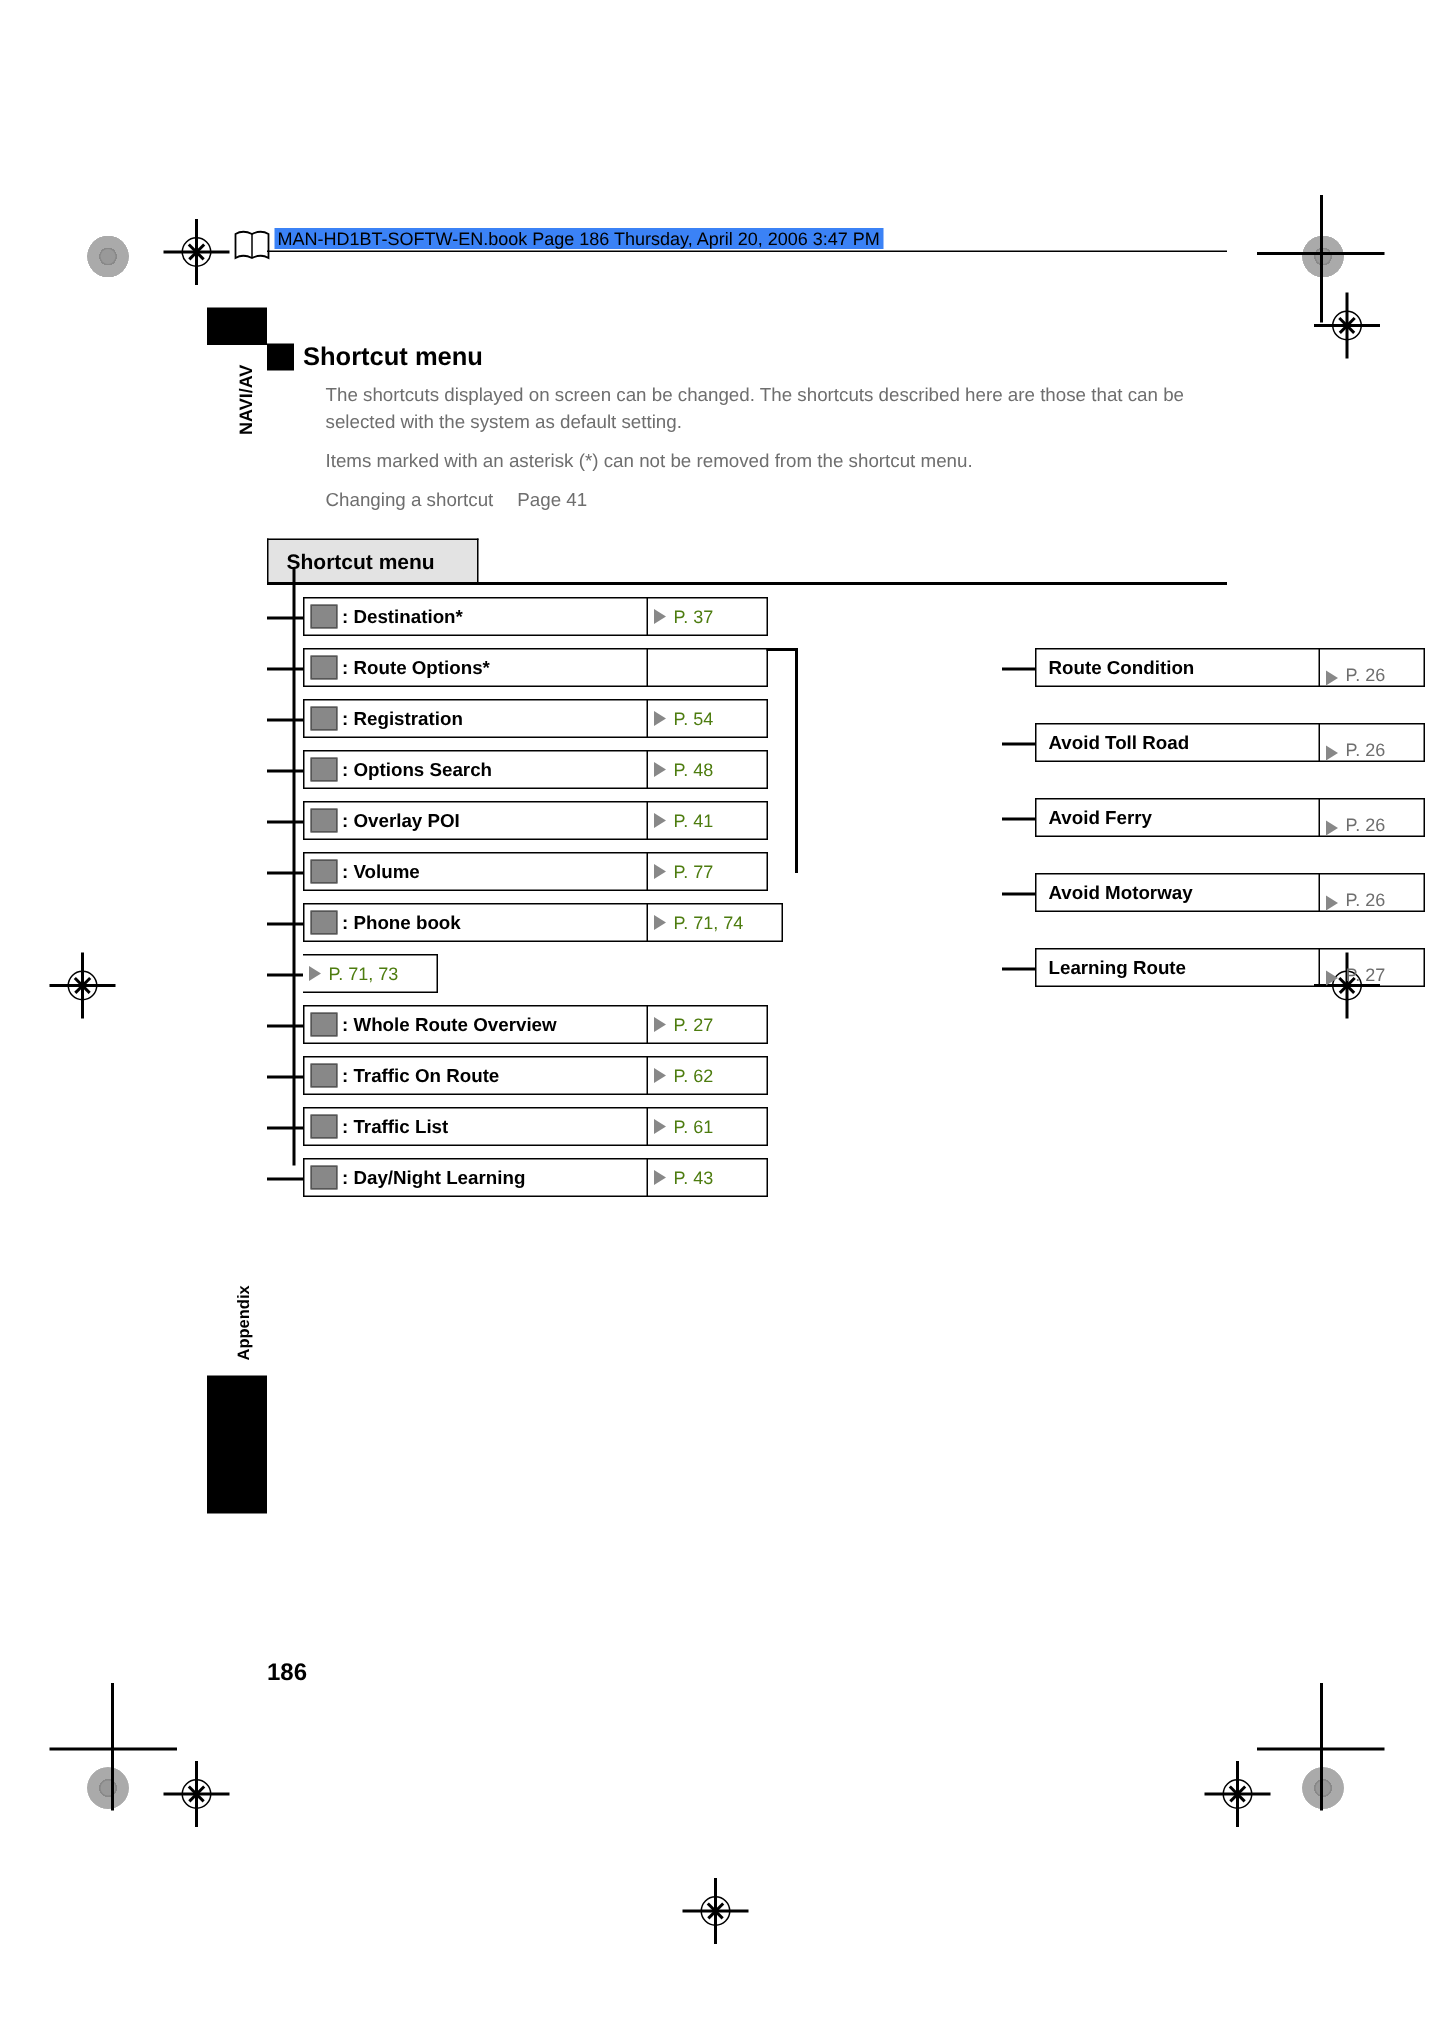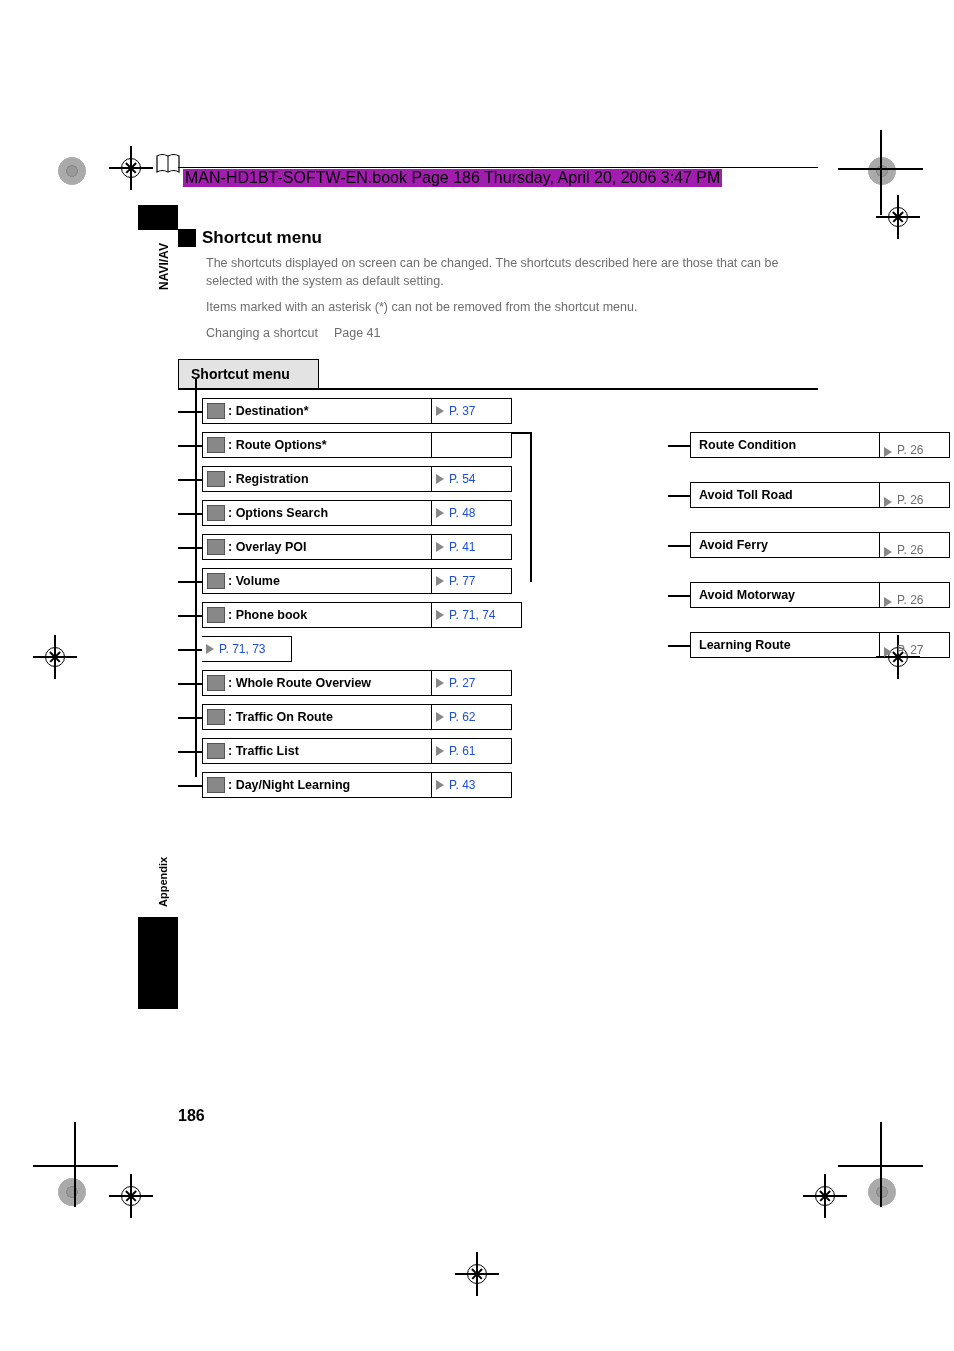--- a/index.html
+++ b/index.html
@@ -20,39 +20,39 @@
   .cross-reg .ring { position:absolute; width:20px; height:20px; border:1.5px solid #000; border-radius:50%; left:12px; top:12px; }
   .cross-reg .h { position:absolute; width:44px; height:1.5px; background:#000; top:21px; left:0;}
   .cross-reg .v { position:absolute; height:44px; width:1.5px; background:#000; left:21px; top:0;}
   .cross-reg .d1 { position:absolute; width:14px; height:1.5px; background:#000; top:21px; left:15px; transform:rotate(45deg);}
   .cross-reg .d2 { position:absolute; width:14px; height:1.5px; background:#000; top:21px; left:15px; transform:rotate(-45deg);}
 
   .long-line { position:absolute; background:#000; }
 
   
   .header-line { position:absolute; left:178px; top:167px; width:640px; height:1px; background:#000; }
-  .header-text { position:absolute; left:183px; top:169px; font-size:16px; background:#a21caf; padding:0 2px; }
+  .header-text { position:absolute; left:183px; top:152px; font-size:12px; background:#3b82f6; padding:0 2px; }
 
   
   .vlabel { position:absolute; transform: rotate(-90deg); transform-origin: left top; font-size:12px; font-weight:bold; }
   .vlabel.naviav { left: 157px; top: 290px; }
   .vlabel.appendix { left: 157px; top: 907px; font-weight:bold; font-size:11px; }
 
   
   .black-bar-top { position:absolute; left:138px; top:205px; width:40px; height:25px; background:#000; }
   .black-bar-appendix { position:absolute; left:138px; top:917px; width:40px; height:92px; background:#000; }
 
   
   .content { position:absolute; left:178px; top:228px; width:640px; }
 
   .rule-row { display:flex; align-items:center; margin-bottom:6px; }
   .rule-block { width:18px; height:18px; background:#000; margin-right:6px; flex:0 0 auto;}
   .title { font-size:17px; font-weight:bold; }
 
-  .para { font-size:12.5px; color:#6e6e6e; line-height:1.45; margin-left:28px; margin-bottom:8px; }
+  .para { font-size:12.5px; color:#6e6e6e; line-height:1.45; margin-left:39px; margin-bottom:8px; }
   .para .gap { display:inline-block; width:16px; }
 
   .section-tab {
     display:inline-block; background:#e3e3e3; border:1px solid #000;
     font-size:14px; font-weight:bold; padding:6px 28px 6px 12px;
     margin-left:0; margin-top:8px; margin-bottom:0;
     border-bottom:none;
   }
   .section-rule { height:2px; background:#000; margin-bottom:8px; }
   .tree-stem { position:absolute; left:195px; top:379px; width:2px; height:398px; background:#000; }
@@ -64,21 +64,21 @@
 
   .item-box {
     border:1.5px solid #000; display:flex; align-items:center;
     width:230px; height:26px; font-size:12.5px; font-weight:bold;
     padding-left:4px; flex:0 0 230px;
   }
   .item-box .icon { width:18px; height:16px; background:#888; margin-right:3px; flex:0 0 18px; border:1px solid #555; }
 
   .page-cell {
     border:1.5px solid #000; border-left:none; width:80px; height:26px;
-    display:flex; align-items:center; font-size:12px; color:#1d4ed8;
+    display:flex; align-items:center; font-size:12px; color:#4d7c0f;
     padding-left:4px; flex:0 0 80px;
   }
   .page-cell .tri { width:0; height:0; border-top:5px solid transparent; border-bottom:5px solid transparent; border-left:8px solid #888; margin-right:5px; }
   .page-cell.empty { color:transparent; }
   .page-cell.wide { width:90px; flex:0 0 90px;align-items:center;}
 
   .sub-col { position:absolute; left:490px; top:34px; }
   .sub-row { display:flex; align-items:stretch; height:42px; margin-bottom:8px; position:relative;}
   .sub-branch { width:22px; flex:0 0 22px; position:relative;}
   .sub-branch .h { position:absolute; left:0; top:13px; width:22px; height:2px; background:#000; }

